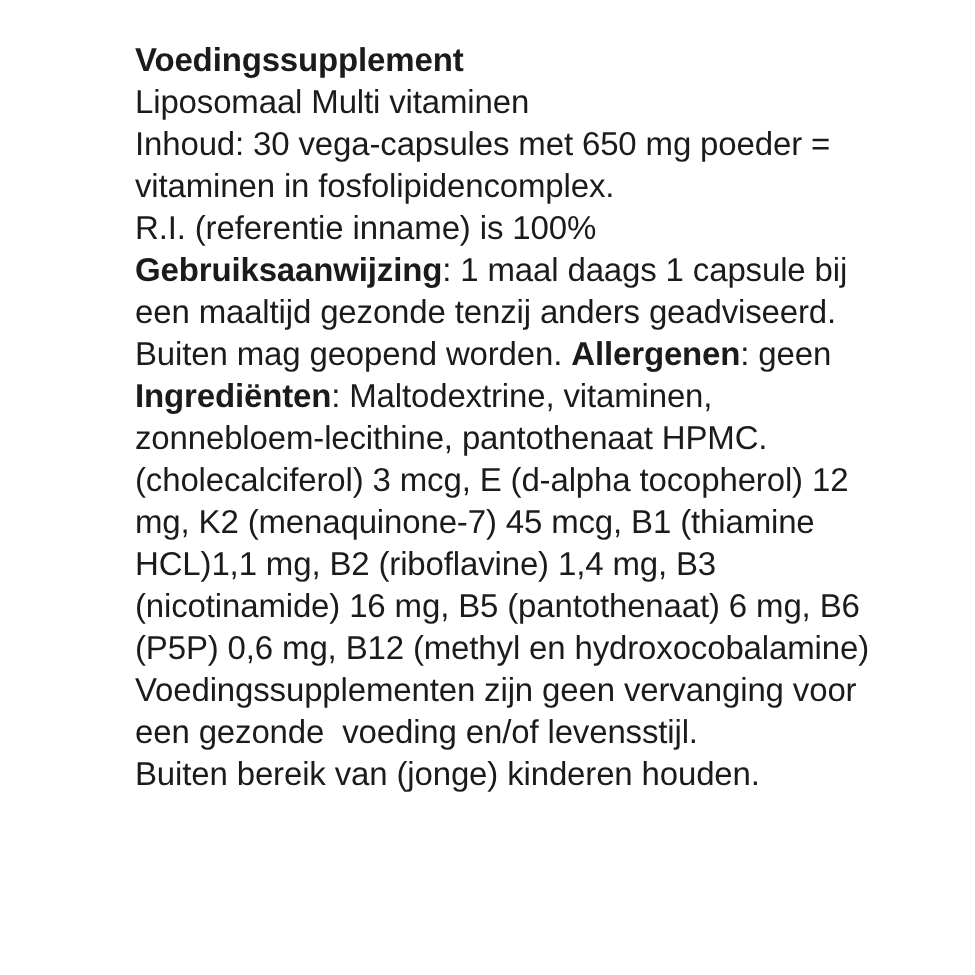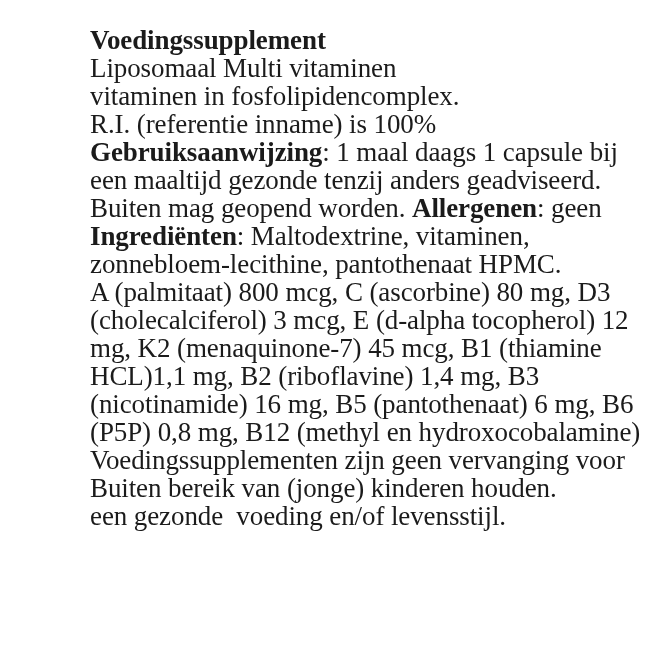--- a/index.html
+++ b/index.html
@@ -12,22 +12,22 @@
     width: 650px;
     height: 650px;
     background: #ffffff;
     overflow: hidden;
   }
   .textblock {
     position: absolute;
     left: 90px;
     top: 26px;
     width: 540px;
-    font-family: Liberation Serif, serif;
-    font-size: 27px;
+    font-family: Liberation Sans, sans-serif;
+    font-size: 22px;
     line-height: 28px;
     letter-spacing: -0.1px;
     color: #1b1b1b;
   }
   .line {
     white-space: pre;   
     height: 28px;
   }
   .b {
     font-weight: 700;
@@ -36,49 +36,49 @@
 </head>
 <body>
 
 <div class="page">
   <div class="textblock">
 
     <div class="line"><span class="b">Voedingssupplement</span></div>
 
     <div class="line"><span>Liposomaal Multi vitaminen</span></div>
 
+    <div class="line"><span>Inhoud: 30 vega-capsules met 650 mg poeder =</span></div>
 
     <div class="line"><span>vitaminen in fosfolipidencomplex.</span></div>
 
     <div class="line"><span>R.I. (referentie inname) is 100%</span></div>
 
     <div class="line"><span class="b">Gebruiksaanwijzing</span><span>: 1 maal daags 1 capsule bij</span></div>
 
     <div class="line"><span>een maaltijd gezonde tenzij anders geadviseerd.</span></div>
 
     <div class="line"><span>Buiten mag geopend worden. </span><span class="b">Allergenen</span><span>: geen</span></div>
 
     <div class="line"><span class="b">Ingrediënten</span><span>: Maltodextrine, vitaminen,</span></div>
 
     <div class="line"><span>zonnebloem-lecithine, pantothenaat HPMC.</span></div>
 
-    <div class="line"><span>A (palmitaat) 800 mcg, C (ascorbine) 80 mg, D3</span></div>
 
     <div class="line"><span>(cholecalciferol) 3 mcg, E (d-alpha tocopherol) 12</span></div>
 
     <div class="line"><span>mg, K2 (menaquinone-7) 45 mcg, B1 (thiamine</span></div>
 
     <div class="line"><span>HCL)1,1 mg, B2 (riboflavine) 1,4 mg, B3</span></div>
 
     <div class="line"><span>(nicotinamide) 16 mg, B5 (pantothenaat) 6 mg, B6</span></div>
 
-    <div class="line"><span>(P5P) 0,8 mg, B12 (methyl en hydroxocobalamine)</span></div>
+    <div class="line"><span>(P5P) 0,6 mg, B12 (methyl en hydroxocobalamine)</span></div>
 
 
 
     <div class="line"><span>Voedingssupplementen zijn geen vervanging voor</span></div>
 
+    <div class="line"><span>een gezonde  voeding en/of levensstijl.</span></div>
+
     <div class="line"><span>Buiten bereik van (jonge) kinderen houden.</span></div>
-
-    <div class="line"><span>een gezonde  voeding en/of levensstijl.</span></div>
 
   </div>
 </div>
 
 </body></html>

